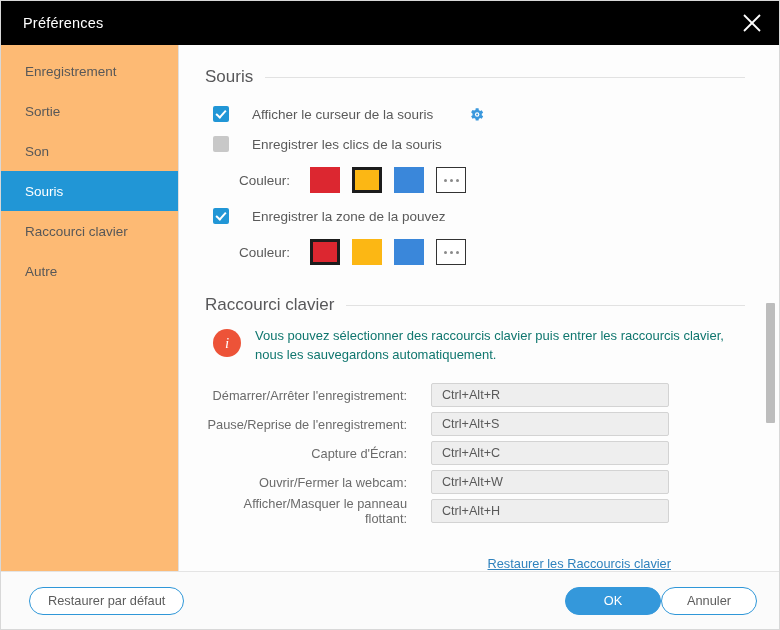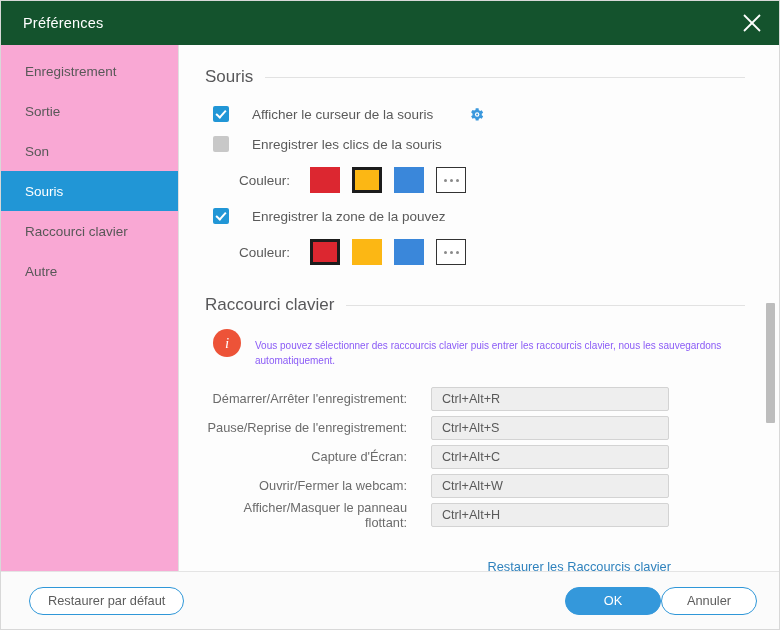--- a/index.html
+++ b/index.html
@@ -18,21 +18,21 @@
     height: 630px;
     background: #fdfdfd;
     border: 1px solid #d8d8d8;
     display: flex;
     flex-direction: column;
   }
 
   
   #titlebar {
     height: 44px;
-    background: #14532d;
+    background: #000000;
     display: flex;
     align-items: center;
     justify-content: space-between;
     padding: 0 0 0 22px;
     flex: 0 0 44px;
   }
   #titlebar-title {
     color: #ffffff;
     font-size: 14.5px;
     letter-spacing: .2px;
@@ -51,21 +51,21 @@
   #body {
     flex: 1 1 auto;
     display: flex;
     min-height: 0;
     position: relative;
   }
 
   #sidebar {
     width: 178px;
     flex: 0 0 178px;
-    background: #f9a8d4;
+    background: #fdba74;
     border-right: 1px solid #e0e0e0;
     padding-top: 6px;
   }
   .side-item {
     height: 40px;
     display: flex;
     align-items: center;
     padding-left: 24px;
     font-size: 13.5px;
     color: #585858;
@@ -194,25 +194,24 @@
     flex: 0 0 28px;
     display: flex;
     align-items: center;
     justify-content: center;
     font-size: 15px;
     font-style: italic;
     font-family: "Liberation Serif", serif;
     margin-top: 2px;
   }
   .notice-text {
-    font-size: 10px;
-    color: #8b5cf6;
+    font-size: 13px;
+    color: #0f766e;
     line-height: 1.45;
     max-width: 470px;
-    margin-top: 12px;
   }
 
   
   .sc-row {
     display: flex;
     align-items: center;
     height: 29px;
     margin-bottom: 0px;
   }
   .sc-label {

